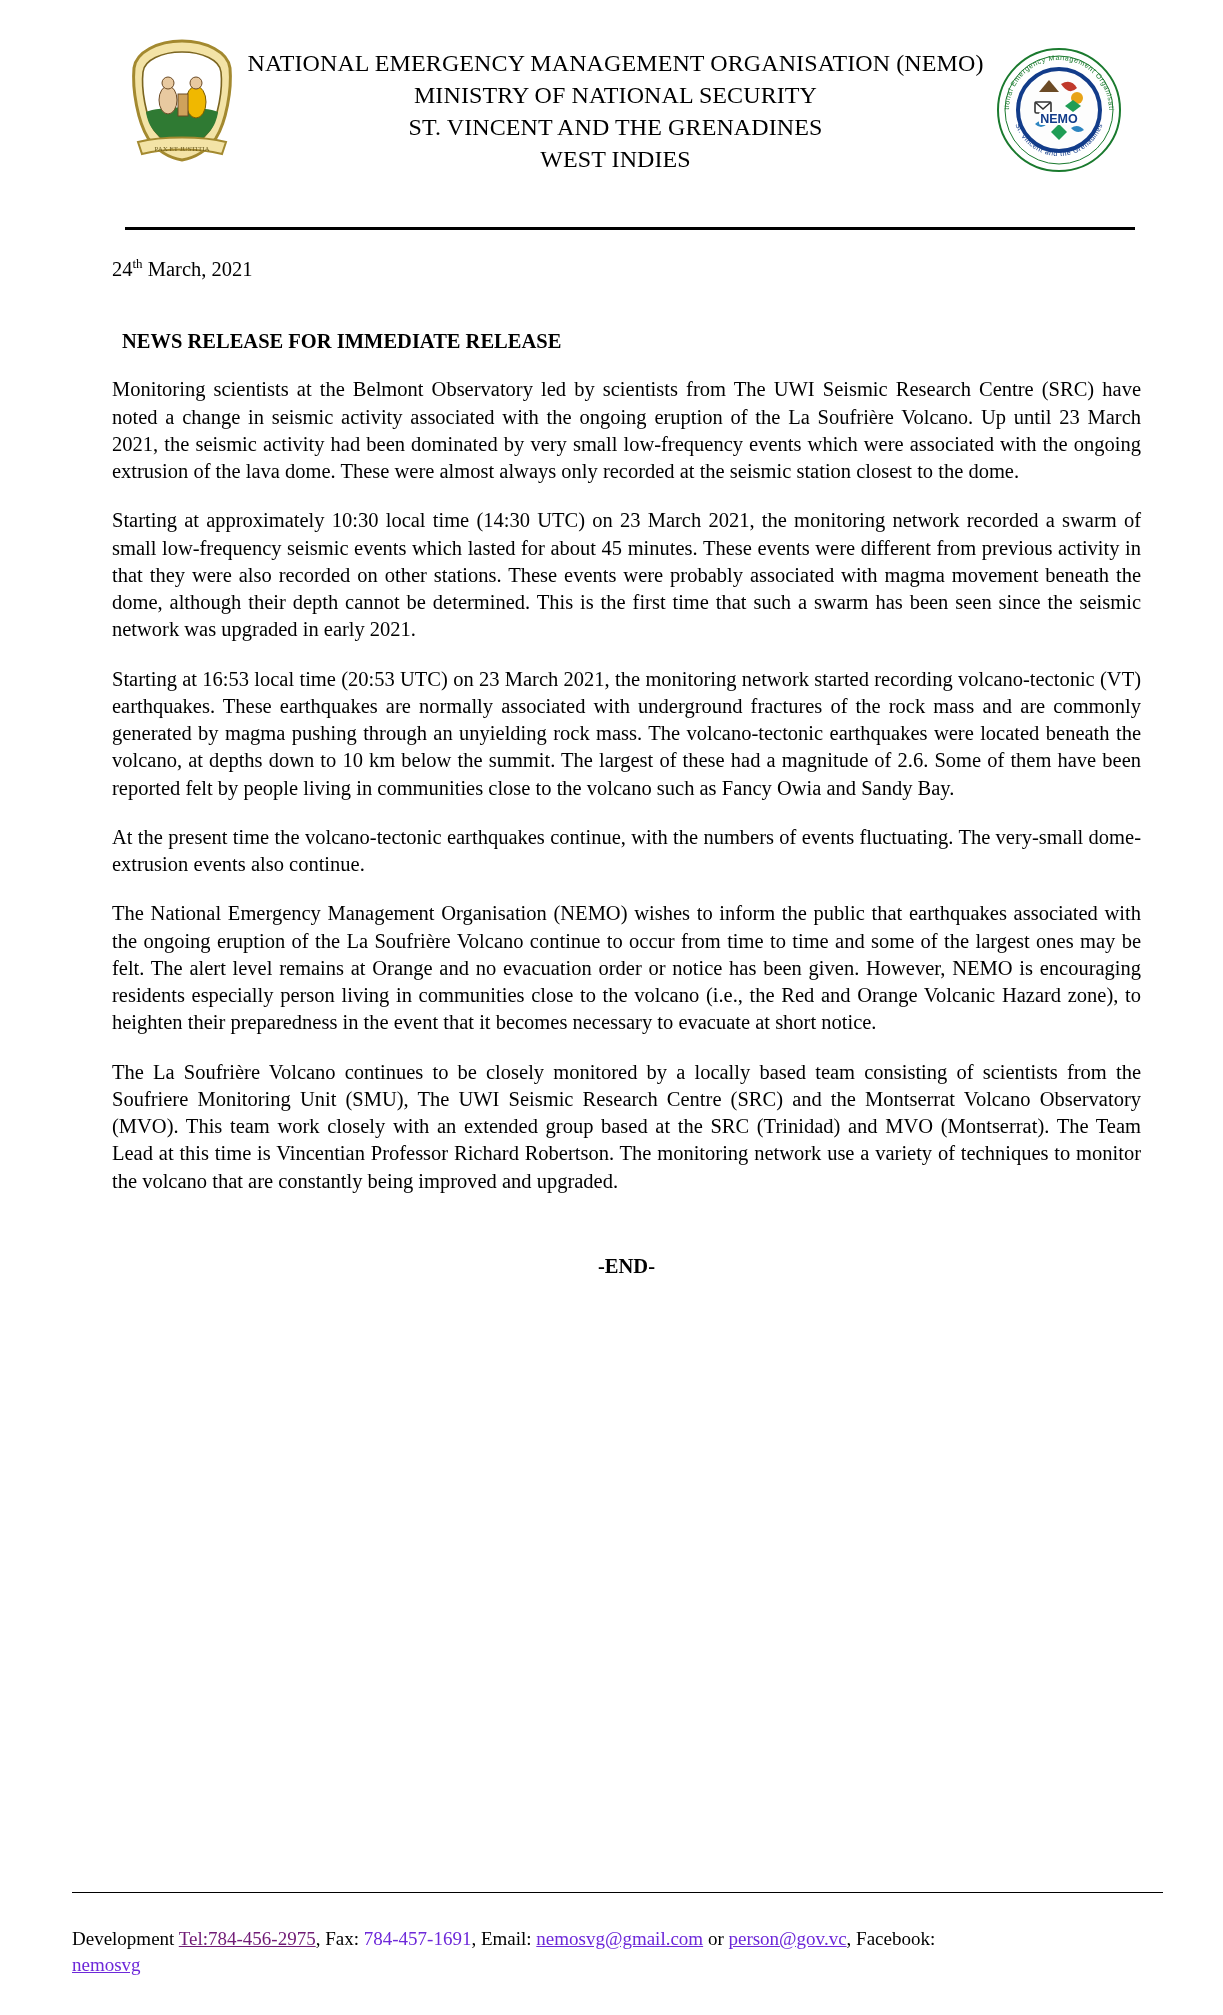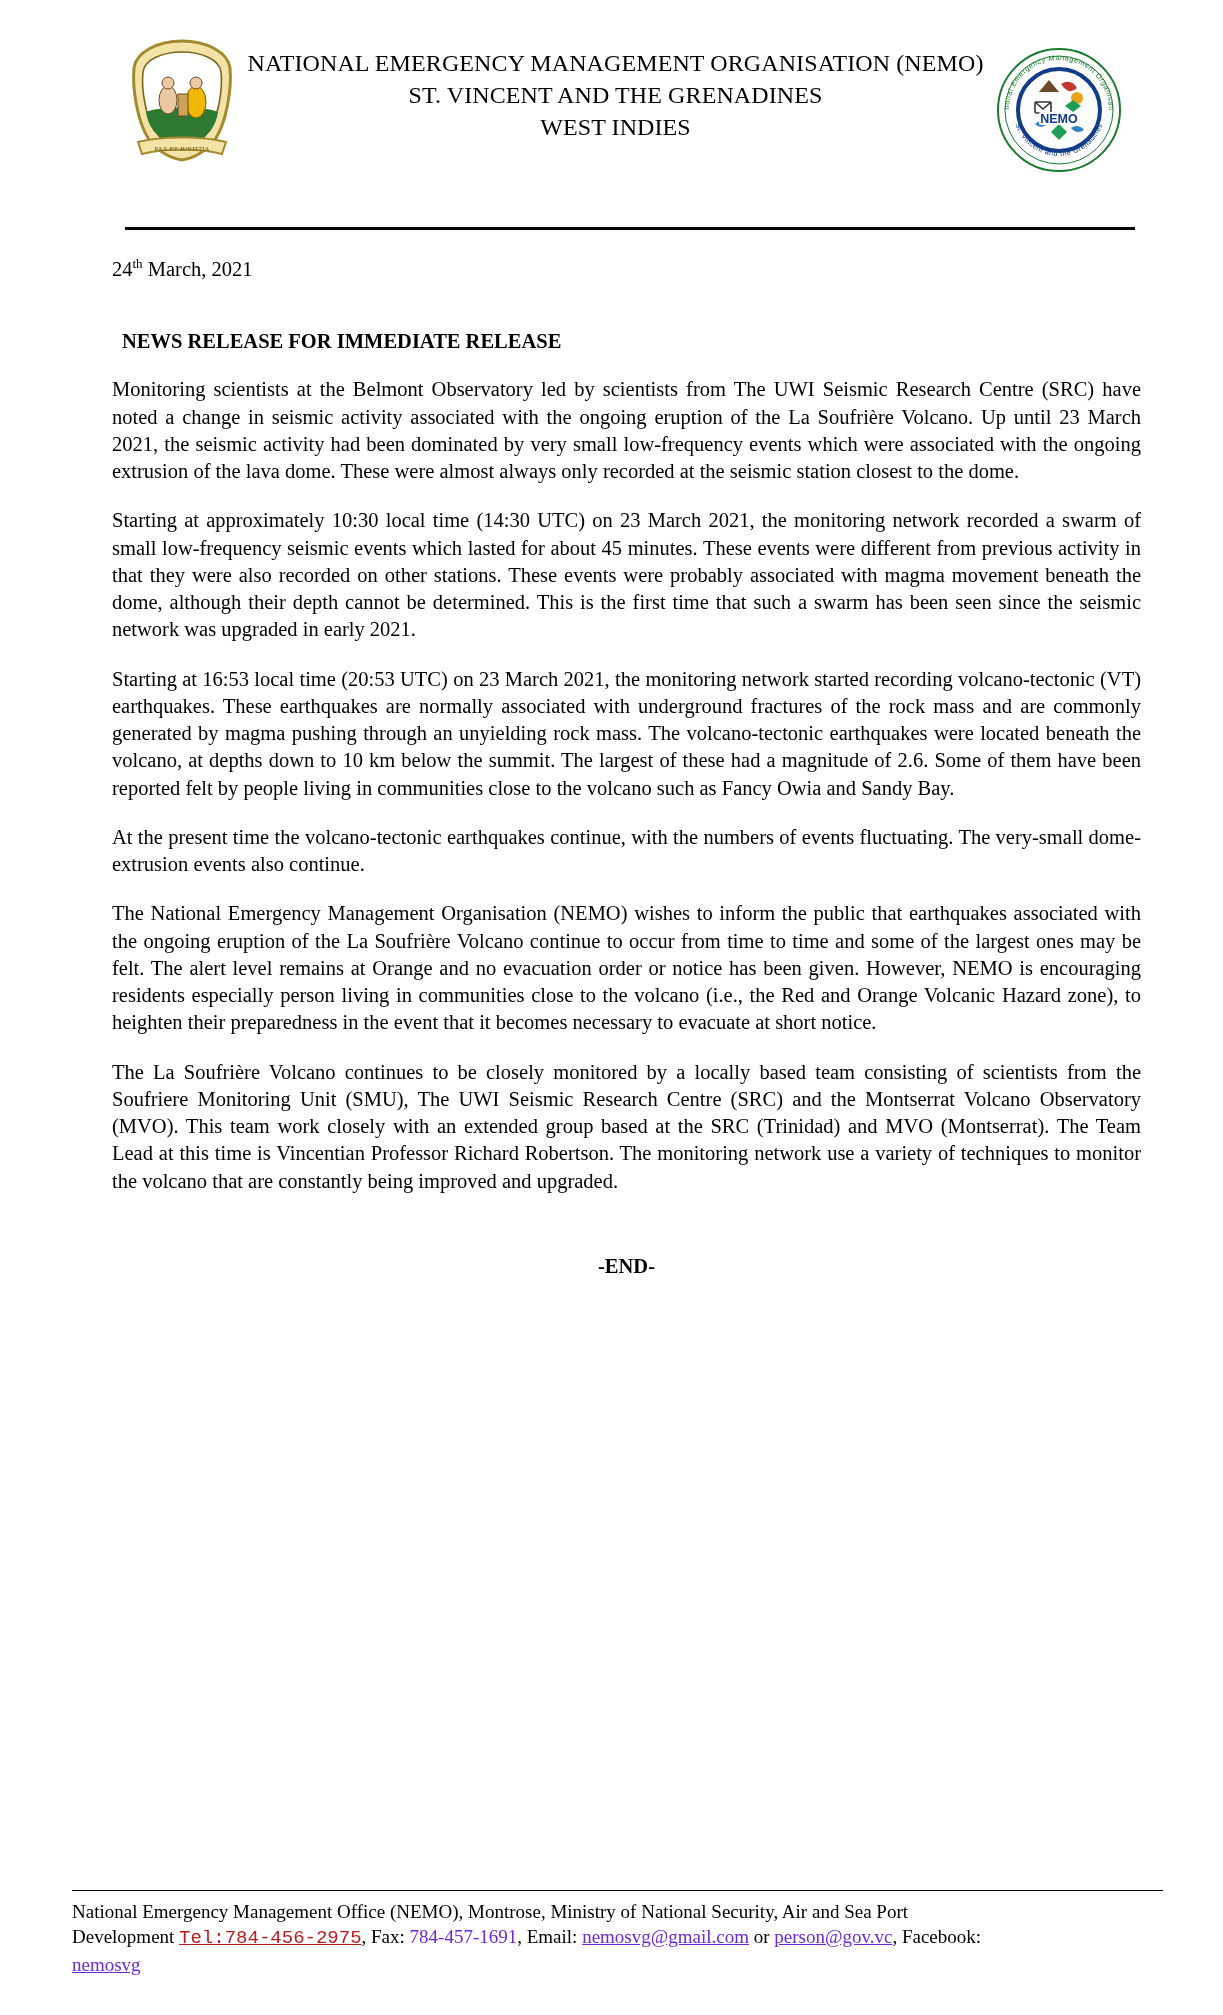--- a/index.html
+++ b/index.html
@@ -127,23 +127,22 @@
   }
   .footer-text {
     font-size: 19px;
     line-height: 1.34;
   }
   .link {
     color: #6d28d9;
     text-decoration: underline;
   }
   .link-dark {
-    color: #b91c1c;
+    color: #701a75;
     text-decoration: underline;
-    font-family: Liberation Mono, monospace;
   }
 </style>
 </head>
 <body>
 
 <div class="page">
 
   <div class="header">
 
     <div class="crest">
@@ -163,20 +162,21 @@
           <rect x="50" y="56" width="10" height="22" fill="#cfa25c" stroke="#6b4a25" stroke-width="1"></rect>
         </g>
 
         <path d="M10 104 C34 98 74 98 98 104 L94 116 C70 110 38 110 14 116 Z" fill="#f3e3a6" stroke="#a3892f" stroke-width="2"></path>
         <text x="54" y="113" font-size="7" text-anchor="middle" fill="#6b5a1c" font-family="Liberation Serif, serif">PAX ET JUSTITIA</text>
       </svg>
     </div>
 
     <div class="header-titles">
       <div>NATIONAL EMERGENCY MANAGEMENT ORGANISATION (NEMO)</div>
+      <div>MINISTRY OF NATIONAL SECURITY</div>
       <div>ST. VINCENT AND THE GRENADINES</div>
       <div>WEST INDIES</div>
     </div>
 
     <div class="nemo-logo">
       <svg width="128" height="128" viewBox="0 0 128 128" xmlns="http://www.w3.org/2000/svg">
         <defs>
           <path id="arcTop" d="M 14,64 A 50,50 0 0 1 114,64"></path>
           <path id="arcBottom" d="M 18,64 A 46,46 0 0 0 110,64"></path>
         </defs>
@@ -222,19 +222,19 @@
     <p class="para">At the present time the volcano-tectonic earthquakes continue, with the numbers of events fluctuating.  The very-small dome-extrusion events also continue.</p>
     <p class="para">The National Emergency Management Organisation (NEMO) wishes to inform the public that earthquakes associated with the ongoing eruption of the La Soufrière Volcano continue to occur from time to time and some of the largest ones may be felt.  The alert level remains at Orange and no evacuation order or notice has been given.  However, NEMO is encouraging residents especially person living in communities close to the volcano (i.e., the Red and Orange Volcanic Hazard zone), to heighten their preparedness in the event that it becomes necessary to evacuate at short notice.</p>
     <p class="para">The La Soufrière Volcano continues to be closely monitored by a locally based team consisting of scientists from the Soufriere Monitoring Unit (SMU), The UWI Seismic Research Centre (SRC) and the Montserrat Volcano Observatory (MVO).  This team work closely with an extended group based at the SRC (Trinidad) and MVO (Montserrat).  The Team Lead at this time is Vincentian Professor Richard Robertson. The monitoring network use a variety of techniques to monitor the volcano that are constantly being improved and upgraded.</p>
 
     <div class="end">-END-</div>
   </div>
 
   <div class="footer">
     <hr class="footer-rule">
     <div class="footer-text">
-      <span>National Emergency Management Office (NEMO), Montrose, Ministry of National Security, Air and Sea Port</span><br>
+      <br>
       <span>Development </span><a class="link-dark" href="#">Tel:784-456-2975</a><span>, Fax: </span><span class="link" style="text-decoration:none">784-457-1691</span><span>, Email: </span><a class="link" href="#">nemosvg@gmail.com</a><span> or </span><a class="link" href="#">person@gov.vc</a><span>, Facebook:</span><br>
       <a class="link" href="#">nemosvg</a>
     </div>
   </div>
 
 </div>
 
 </body></html>

